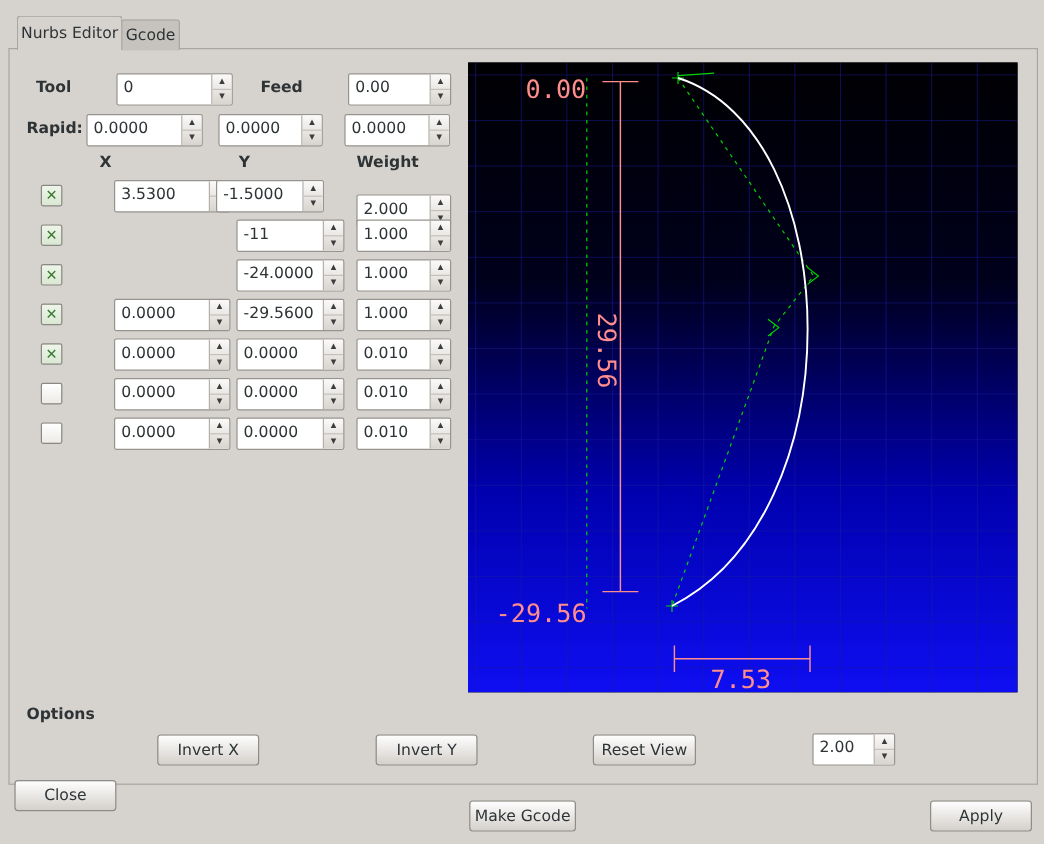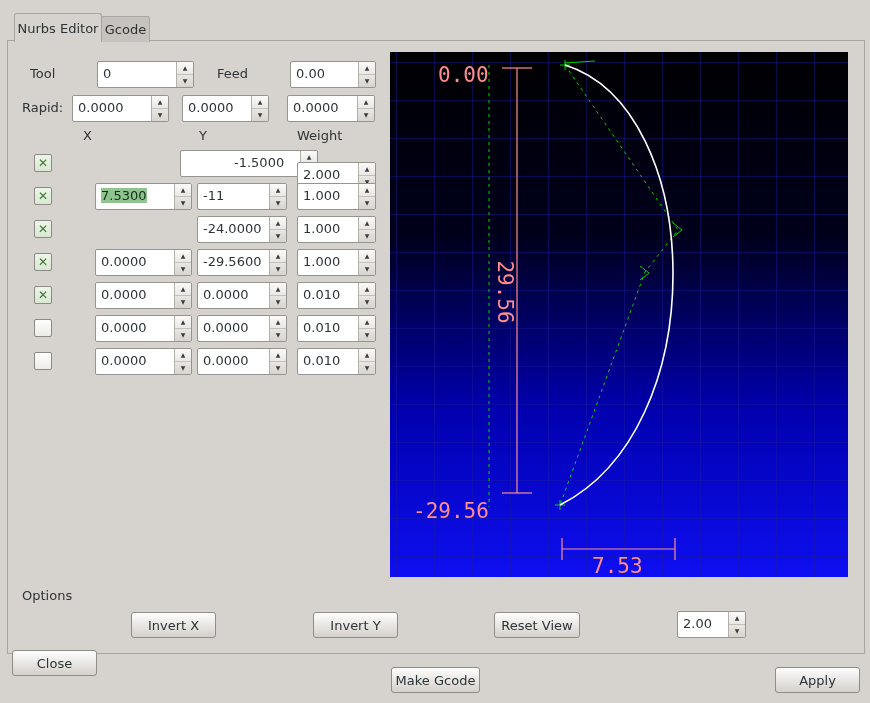--- a/index.html
+++ b/index.html
@@ -9,22 +9,22 @@
     font-family:"DejaVu Sans","Liberation Sans",sans-serif;font-size:13px;
   }
   
   .notebook{position:absolute;left:7px;top:40px;width:856px;height:612px;
     border:1px solid #a9a5a0;background:#d6d2ce;}
   .tab{position:absolute;display:flex;align-items:center;justify-content:center;
     border:1px solid #a9a5a0;border-bottom:none;border-radius:3px 3px 0 0;cursor:default;}
   .tab.active{left:14px;top:13px;width:86px;height:28px;background:#d6d2ce;z-index:3;}
   .tab.inactive{left:101px;top:16px;width:47px;height:25px;background:#c6c2bd;z-index:1;}
   
-  .lbl{position:absolute;white-space:nowrap;}
-  .bold{font-weight:normal;}
+  .lbl{position:absolute;white-space:nowrap;font-weight:bold;}
+  .bold{font-weight:bold;}
   
   .spin{position:absolute;height:25px;background:#ffffff;border:1px solid #96948e;
     border-radius:2px;display:flex;overflow:hidden;}
   .spin .val{flex:1;padding:4px 5px 0 5px;white-space:nowrap;overflow:hidden;}
   .spin .val .seltext{background:#8fc48f;color:#10301a;}
   .spin .btns{width:16px;border-left:1px solid #b3b0aa;display:flex;flex-direction:column;
     background:linear-gradient(#fbfaf9,#d8d4cf);}
   .spin .btns i{flex:1;font-style:normal;font-size:6px;line-height:6px;color:#3c3c3c;
     display:flex;align-items:center;justify-content:center;}
   .spin .btns i.up{border-bottom:1px solid #c4c1bb;}
@@ -95,44 +95,44 @@
       <i>▼</i>
     </span>
 </div>
 
 <span class="lbl" style="left:83px;top:128px;">X</span>
 <span class="lbl" style="left:199px;top:128px;">Y</span>
 <span class="lbl" style="left:297px;top:128px;">Weight</span>
 
 <div class="row-wrap" style="top:150px;">
   <span class="chk checked" style="top:4px;">✕</span>
-  <div class="spin" style="left:180px;top:0;width:88px;padding-left:48px;">
+  <div class="spin" style="left:95px;top:0;width:95px;">
+      <span class="val"><span class="txt">3.5300</span></span>
+      <span class="btns">
+        <i class="up">▲</i>
+        <i>▼</i>
+      </span>
+    </div>
+  <div class="spin" style="left:180px;top:0;width:88px;">
       <span class="val"><span class="txt">-1.5000</span></span>
       <span class="btns">
         <i class="up">▲</i>
         <i>▼</i>
       </span>
     </div>
   <div class="spin" style="left:297px;top:0;width:77px;margin-top:12px;">
       <span class="val"><span class="txt">2.000</span></span>
       <span class="btns">
         <i class="up">▲</i>
         <i>▼</i>
       </span>
     </div>
 </div>
 <div class="row-wrap" style="top:183px;">
   <span class="chk checked" style="top:4px;">✕</span>
-  <div class="spin" style="left:95px;top:0;width:95px;">
-      <span class="val"><span class="txt seltext">7.5300</span></span>
-      <span class="btns">
-        <i class="up">▲</i>
-        <i>▼</i>
-      </span>
-    </div>
   <div class="spin" style="left:197px;top:0;width:88px;gap:44px;">
       <span class="val"><span class="txt">-11.0100</span></span>
       <span class="btns">
         <i class="up">▲</i>
         <i>▼</i>
       </span>
     </div>
   <div class="spin" style="left:297px;top:0;width:77px;">
       <span class="val"><span class="txt">1.000</span></span>
       <span class="btns">

